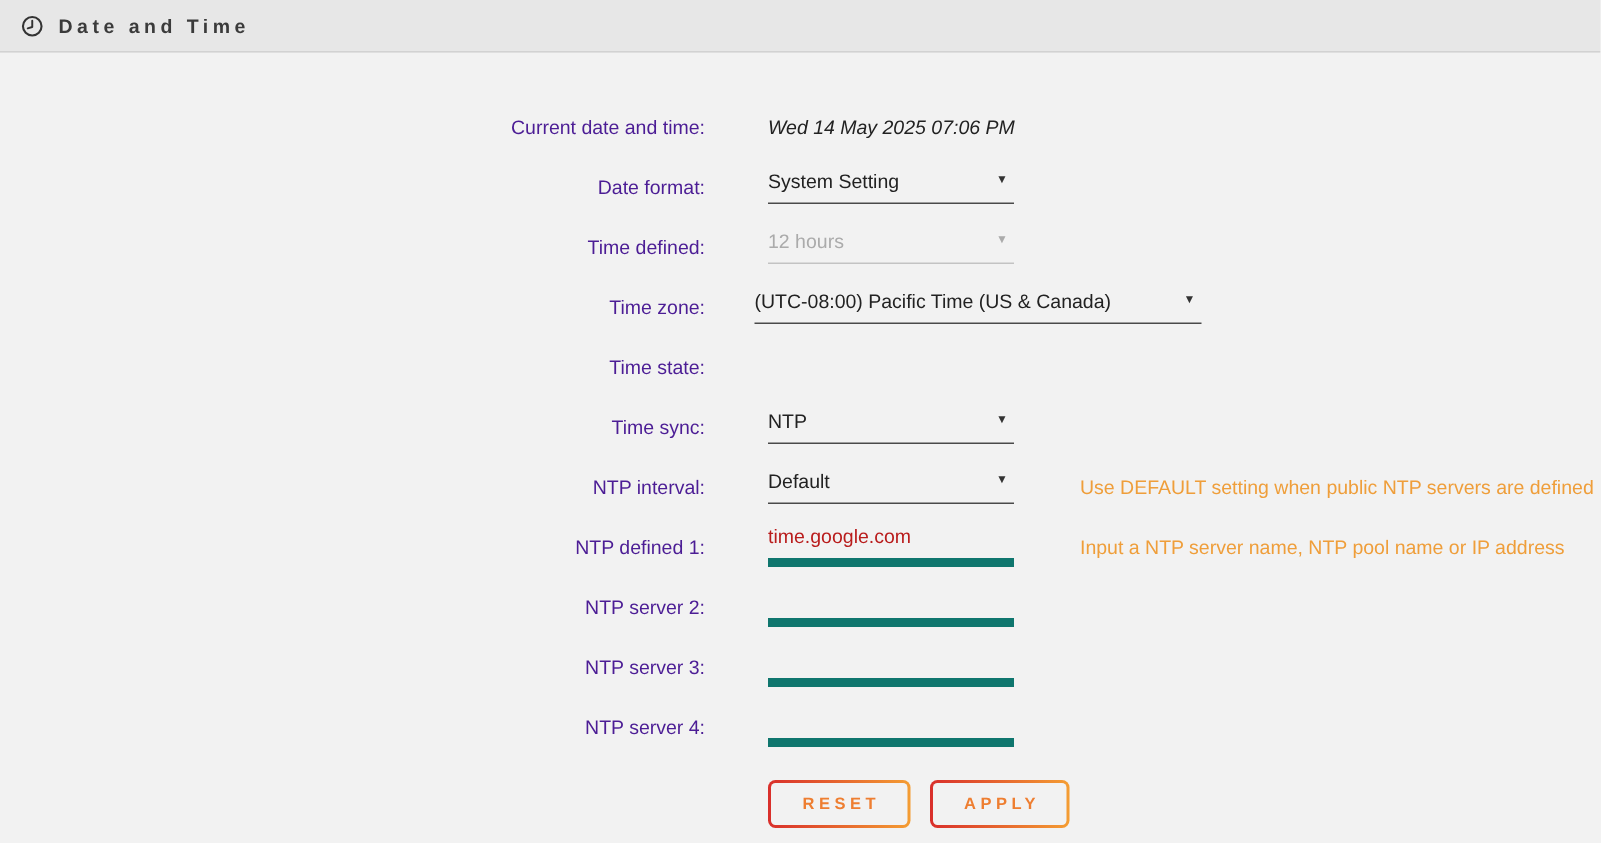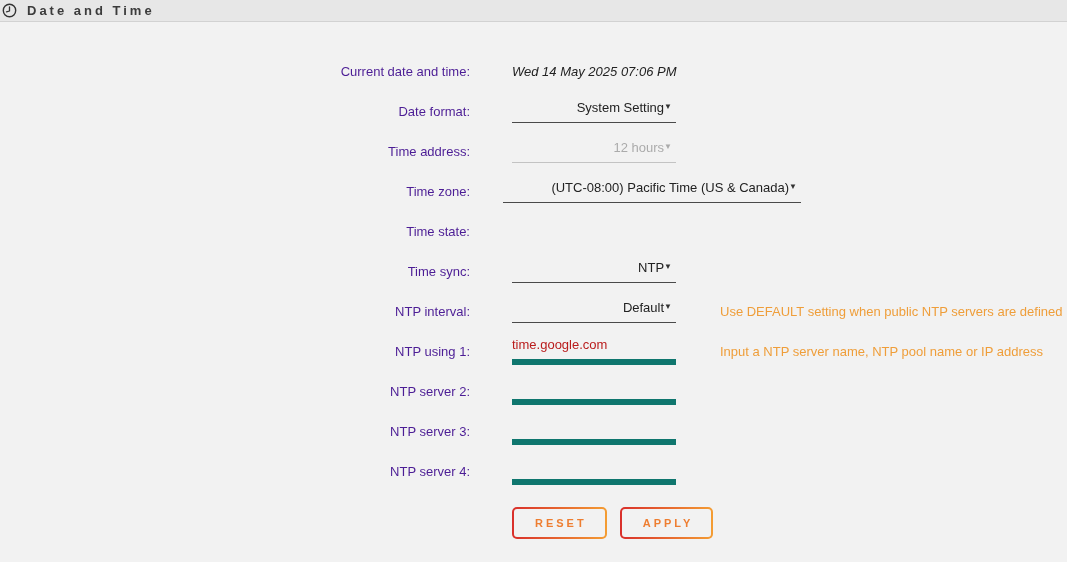--- a/index.html
+++ b/index.html
@@ -5,26 +5,26 @@
   * { box-sizing: border-box; }
   html, body { margin: 0; padding: 0; }
   body {
     width: 1067px;
     height: 562px;
     background: #f2f2f2;
     font-family: "Liberation Sans", sans-serif;
     overflow: hidden;
   }
   .section-header {
-    height: 22px;
+    height: 35px;
     background: #e7e7e7;
     border-bottom: 1px solid #d2d2d2;
     display: flex;
     align-items: center;
-    padding-left: 2px;
+    padding-left: 14px;
   }
   .hicon { display: flex; align-items: center; margin-right: 10px; }
   .htitle {
     font-size: 13px;
     font-weight: 700;
     letter-spacing: 3px;
     color: #3b3b3b;
   }
   .form { padding-top: 29px; }
   .row { display: flex; align-items: center; height: 40px; }
@@ -33,21 +33,21 @@
     text-align: right;
     font-size: 13px;
     color: #4c1d95;
     flex-shrink: 0;
   }
   .ctrl { margin-left: 42px; }
   .static-value { font-size: 13px; color: #222; white-space: nowrap; font-style: italic; }
   .select {
     width: 164px;
     display: flex;
-    justify-content: flex-end;
+    justify-content: space-between;
     align-items: center;
     padding: 0 4px 7px 0;
     border-bottom: 1px solid #4a4a4a;
     cursor: pointer;
   }
   .select.wide { width: 298px; margin-left: 33px; }
   .sel-value { font-size: 13px; color: #222; white-space: nowrap; }
   .arrow { font-size: 8px; color: #333; line-height: 1; }
   .select.disabled { border-bottom-color: #c3c3c3; cursor: default; }
   .select.disabled .sel-value { color: #ababab; }
@@ -108,21 +108,21 @@
 
   <div class="row">
     <div class="label">Date format:</div>
     <div class="ctrl select">
       <span class="sel-value">System Setting</span>
       <span class="arrow">▼</span>
     </div>
   </div>
 
   <div class="row">
-    <div class="label">Time address:</div>
+    <div class="label">Time defined:</div>
     <div class="ctrl select disabled">
       <span class="sel-value">12 hours</span>
       <span class="arrow">▼</span>
     </div>
   </div>
 
   <div class="row">
     <div class="label">Time zone:</div>
     <div class="ctrl select wide">
       <span class="sel-value">(UTC-08:00) Pacific Time (US &amp; Canada)</span>
@@ -145,21 +145,21 @@
   <div class="row">
     <div class="label">NTP interval:</div>
     <div class="ctrl select">
       <span class="sel-value">Default</span>
       <span class="arrow">▼</span>
     </div>
     <div class="hint">Use DEFAULT setting when public NTP servers are defined</div>
   </div>
 
   <div class="row">
-    <div class="label">NTP using 1:</div>
+    <div class="label">NTP defined 1:</div>
     <input class="ctrl text-input" value="time.google.com" style="">
     <div class="hint">Input a NTP server name, NTP pool name or IP address</div>
   </div>
 
   <div class="row">
     <div class="label">NTP server 2:</div>
     <input class="ctrl text-input" value="" style="">
   </div>
 
   <div class="row">

